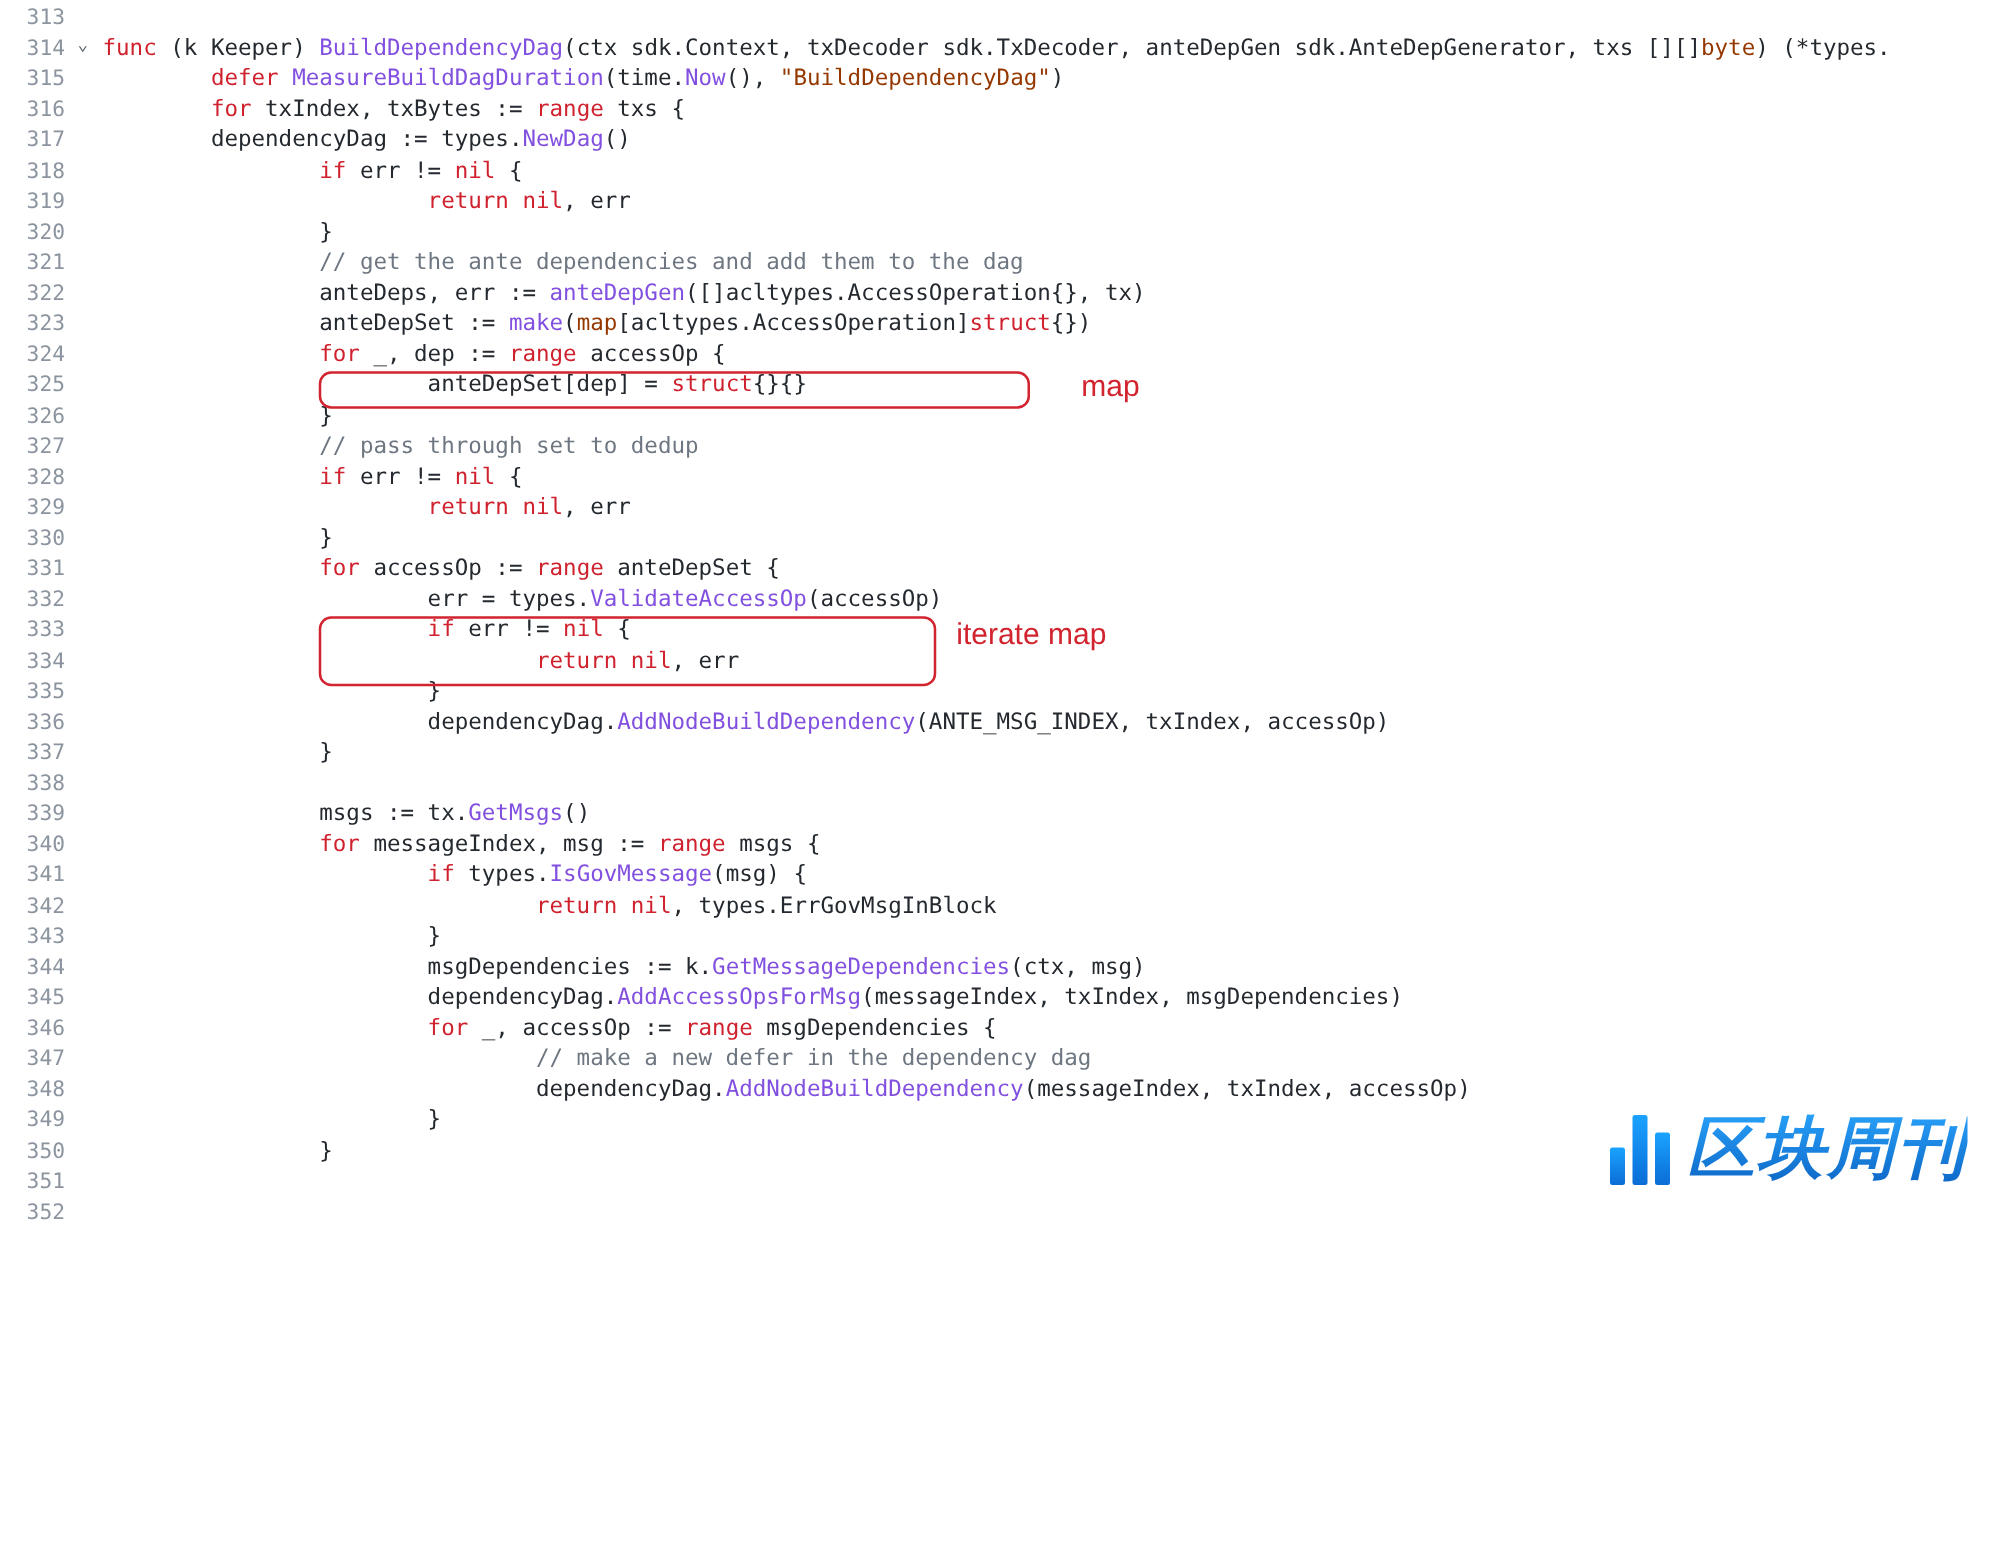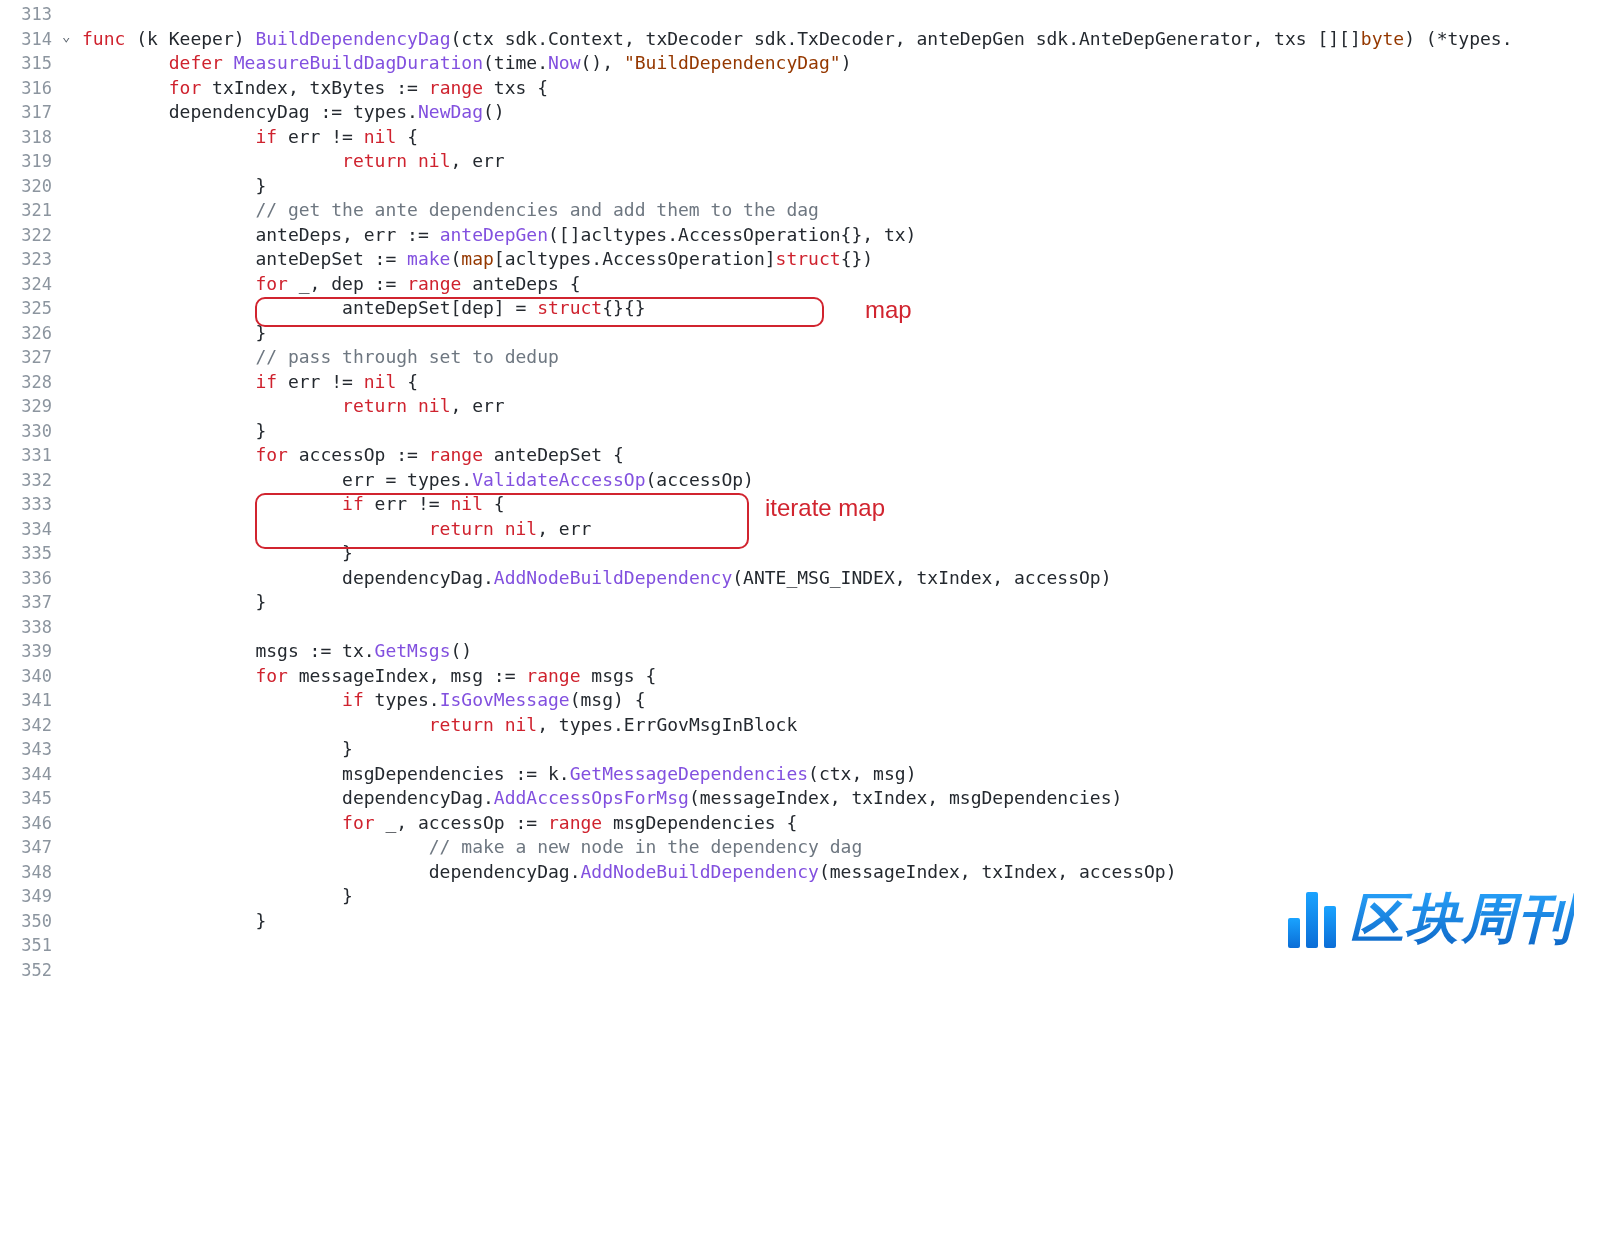--- a/index.html
+++ b/index.html
@@ -72,21 +72,21 @@
     <div class="line"><span class="kw">func</span><span> (k Keeper) </span><span class="fn">BuildDependencyDag</span><span>(ctx sdk.Context, txDecoder sdk.TxDecoder, anteDepGen sdk.AnteDepGenerator, txs [][]</span><span class="ty">byte</span><span>) (*types.</span></div>
     <div class="line">        <span class="kw">defer</span><span> </span><span class="fn">MeasureBuildDagDuration</span><span>(time.</span><span class="fn">Now</span><span>(), </span><span class="ty">"BuildDependencyDag"</span><span>)</span></div>
     <div class="line">        <span class="kw">for</span><span> txIndex, txBytes := </span><span class="kw">range</span><span> txs {</span></div>
     <div class="line">        <span>dependencyDag := types.</span><span class="fn">NewDag</span><span>()</span></div>
     <div class="line">                <span class="kw">if</span><span> err != </span><span class="kw">nil</span><span> {</span></div>
     <div class="line">                        <span class="kw">return</span><span> </span><span class="kw">nil</span><span>, err</span></div>
     <div class="line">                <span>}</span></div>
     <div class="line">                <span class="cm">// get the ante dependencies and add them to the dag</span></div>
     <div class="line">                <span>anteDeps, err := </span><span class="fn">anteDepGen</span><span>([]acltypes.AccessOperation{}, tx)</span></div>
     <div class="line">                <span>anteDepSet := </span><span class="fn">make</span><span>(</span><span class="ty">map</span><span>[acltypes.AccessOperation]</span><span class="kw">struct</span><span>{})</span></div>
-    <div class="line">                <span class="kw">for</span><span> _, dep := </span><span class="kw">range</span><span> anteDeps {</span></div>
+    <div class="line">                <span class="kw">for</span><span> _, dep := </span><span class="kw">range</span><span> accessOp {</span></div>
     <div class="line">                        <span>anteDepSet[dep] = </span><span class="kw">struct</span><span>{}{}</span></div>
     <div class="line">                <span>}</span></div>
     <div class="line">                <span class="cm">// pass through set to dedup</span></div>
     <div class="line">                <span class="kw">if</span><span> err != </span><span class="kw">nil</span><span> {</span></div>
     <div class="line">                        <span class="kw">return</span><span> </span><span class="kw">nil</span><span>, err</span></div>
     <div class="line">                <span>}</span></div>
     <div class="line">                <span class="kw">for</span><span> accessOp := </span><span class="kw">range</span><span> anteDepSet {</span></div>
     <div class="line">                        <span>err = types.</span><span class="fn">ValidateAccessOp</span><span>(accessOp)</span></div>
     <div class="line">                        <span class="kw">if</span><span> err != </span><span class="kw">nil</span><span> {</span></div>
     <div class="line">                                <span class="kw">return</span><span> </span><span class="kw">nil</span><span>, err</span></div>
@@ -95,21 +95,21 @@
     <div class="line">                <span>}</span></div>
     <div class="line"> </div>
     <div class="line">                <span>msgs := tx.</span><span class="fn">GetMsgs</span><span>()</span></div>
     <div class="line">                <span class="kw">for</span><span> messageIndex, msg := </span><span class="kw">range</span><span> msgs {</span></div>
     <div class="line">                        <span class="kw">if</span><span> types.</span><span class="fn">IsGovMessage</span><span>(msg) {</span></div>
     <div class="line">                                <span class="kw">return</span><span> </span><span class="kw">nil</span><span>, types.ErrGovMsgInBlock</span></div>
     <div class="line">                        <span>}</span></div>
     <div class="line">                        <span>msgDependencies := k.</span><span class="fn">GetMessageDependencies</span><span>(ctx, msg)</span></div>
     <div class="line">                        <span>dependencyDag.</span><span class="fn">AddAccessOpsForMsg</span><span>(messageIndex, txIndex, msgDependencies)</span></div>
     <div class="line">                        <span class="kw">for</span><span> _, accessOp := </span><span class="kw">range</span><span> msgDependencies {</span></div>
-    <div class="line">                                <span class="cm">// make a new node in the dependency dag</span></div>
+    <div class="line">                                <span class="cm">// make a new defer in the dependency dag</span></div>
     <div class="line">                                <span>dependencyDag.</span><span class="fn">AddNodeBuildDependency</span><span>(messageIndex, txIndex, accessOp)</span></div>
     <div class="line">                        <span>}</span></div>
     <div class="line">                <span>}</span></div>
   </div>
 
   <div class="hl-box" style="left:255px;top:297px;width:565px;height:26px;"></div>
   <div class="hl-box" style="left:255px;top:493px;width:490px;height:52px;"></div>
   <div class="anno" style="left:865px;top:296px;">map</div>
   <div class="anno" style="left:765px;top:494px;">iterate map</div>
 

